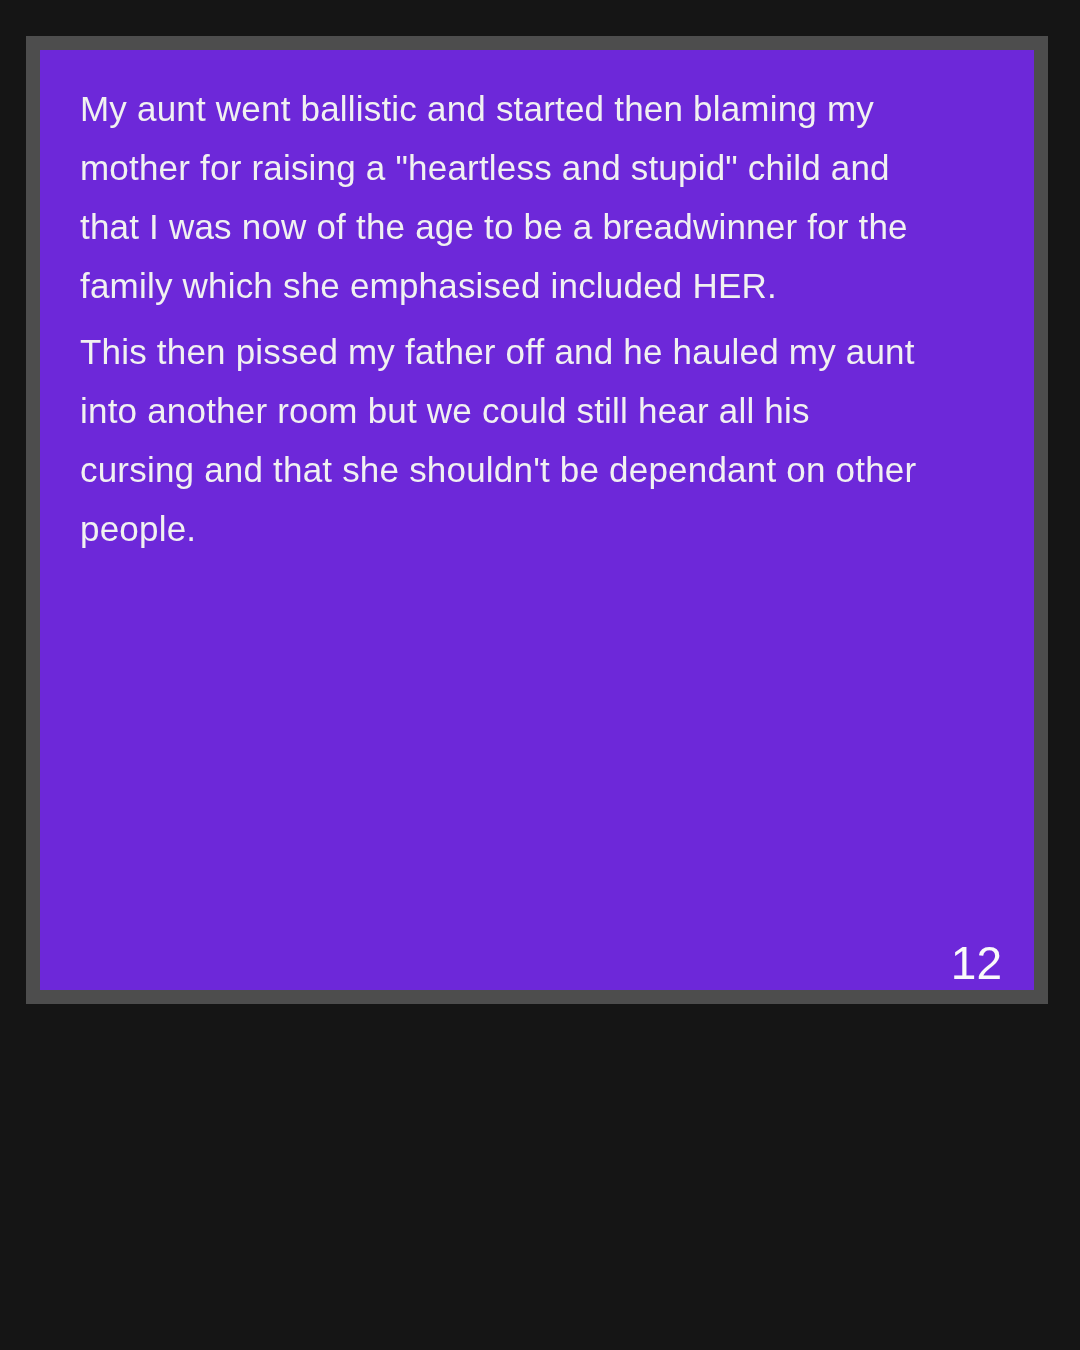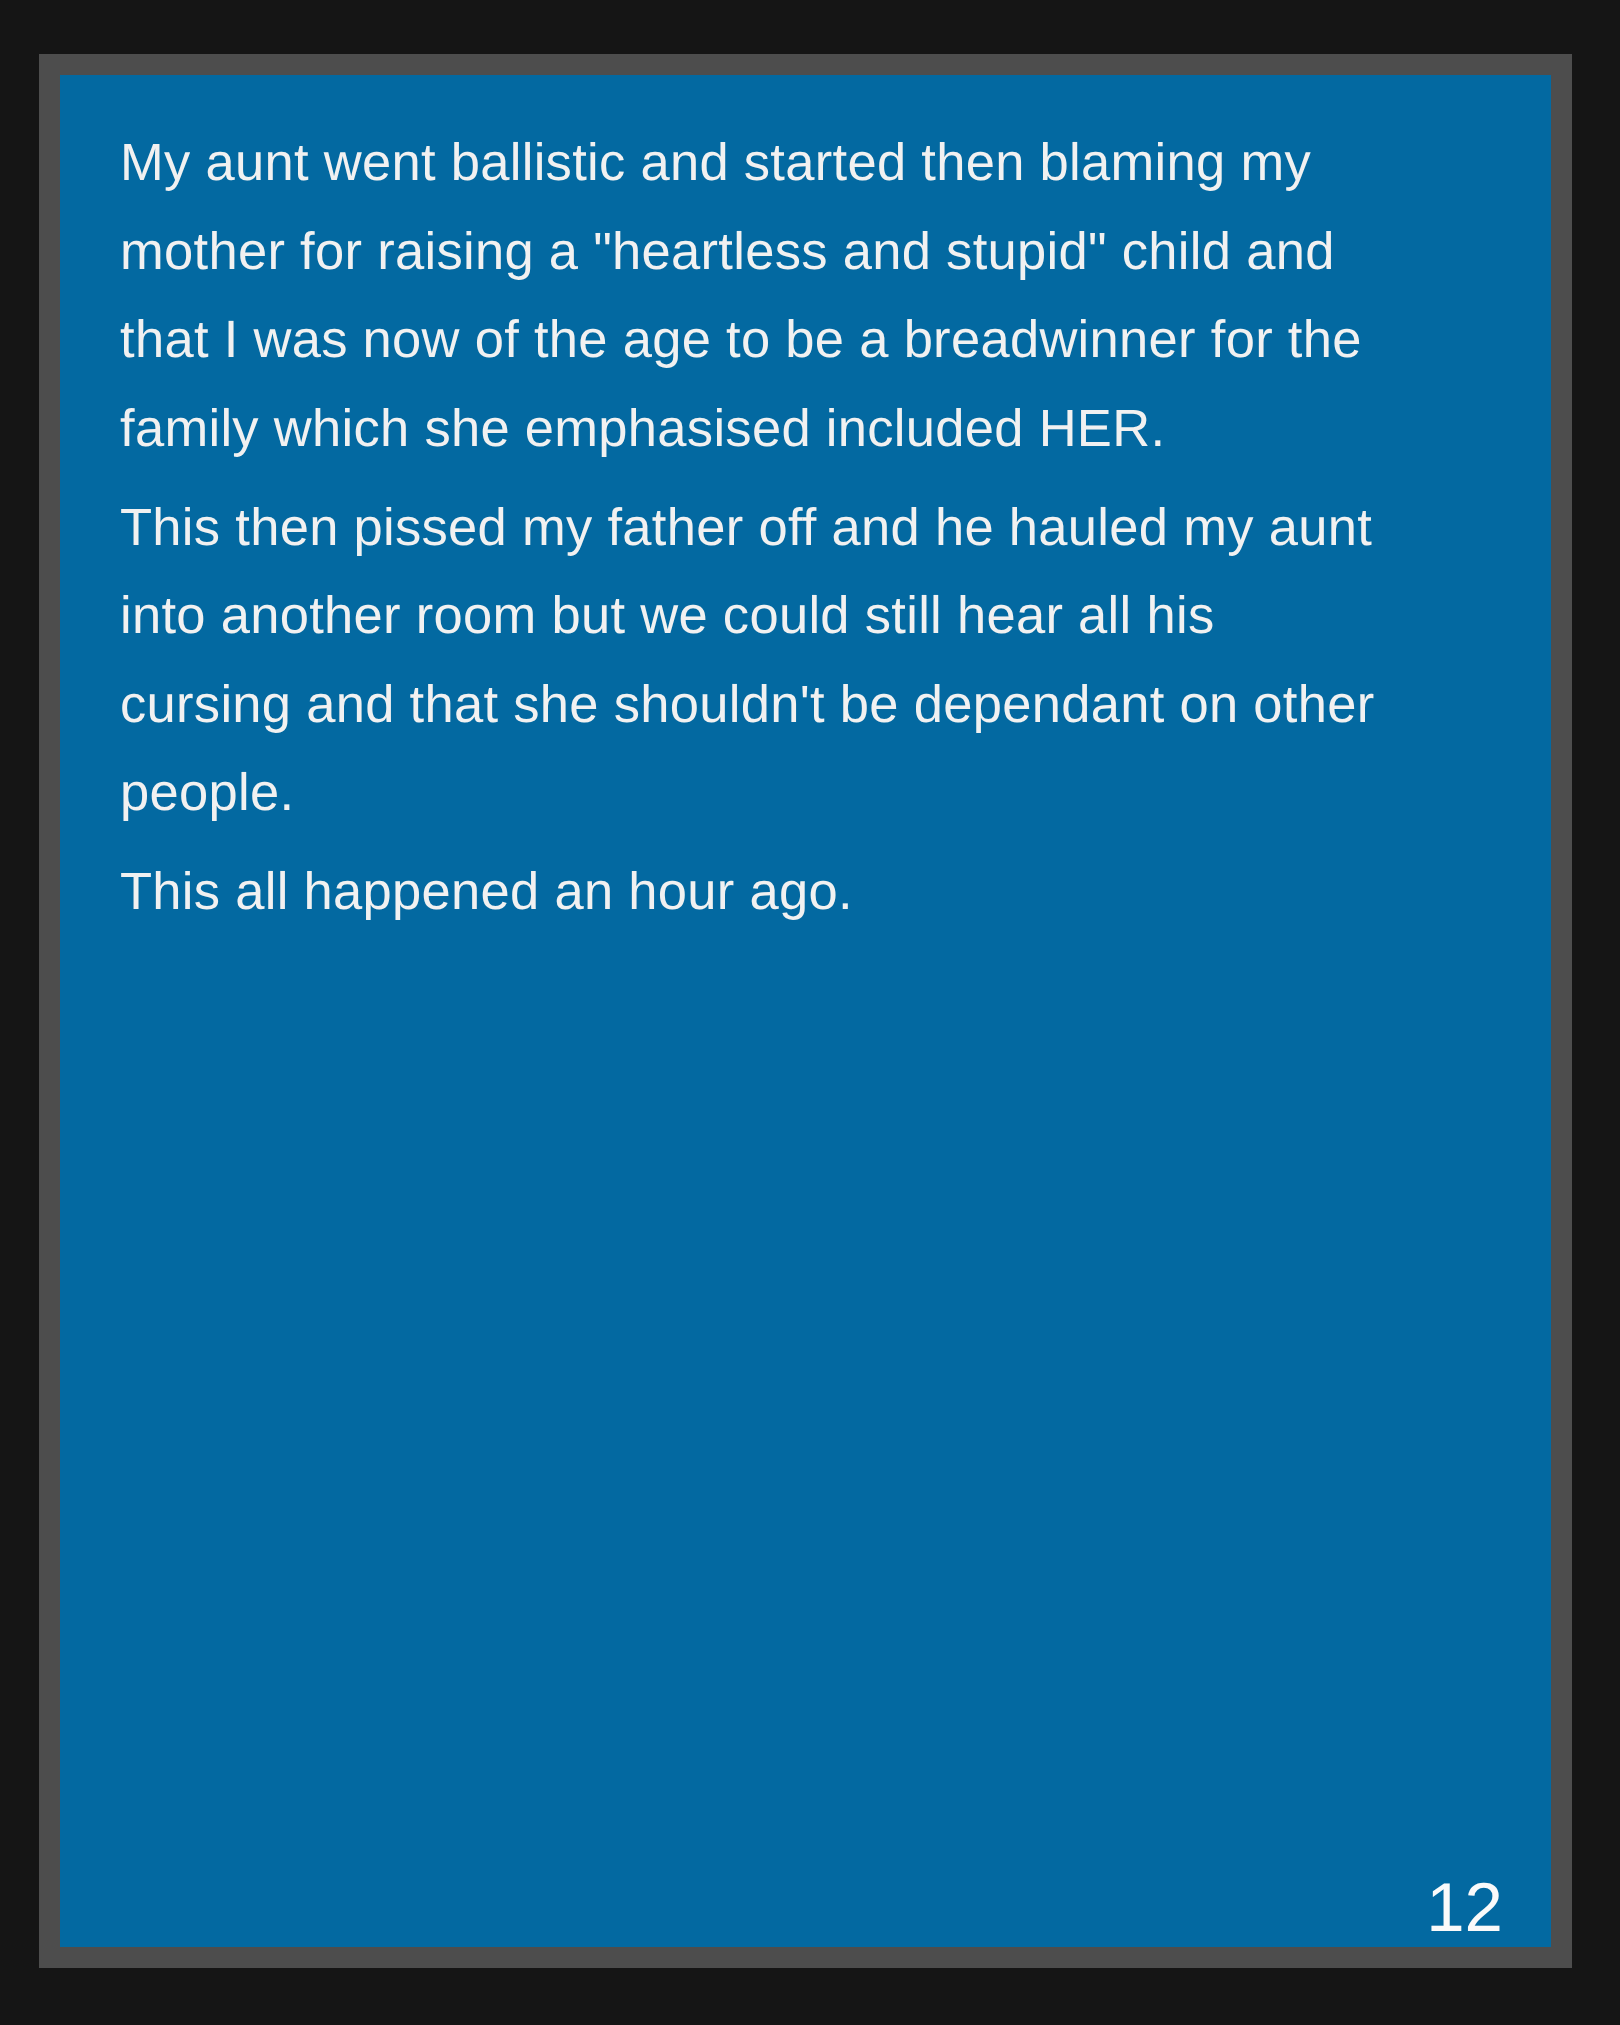--- a/index.html
+++ b/index.html
@@ -12,24 +12,24 @@
     background: #151515;
     position: relative;
     overflow: hidden;
     font-family: "Liberation Sans", "DejaVu Sans", sans-serif;
   }
   .story-card {
     position: absolute;
     left: 26px;
     top: 36px;
     width: 1022px;
-    height: 1276px;
+    height: 968px;
     box-sizing: border-box;
     border: 14px solid #4d4d4d;
-    background: #0369a1;
+    background: #6d28d9;
   }
   .story-content {
     box-sizing: border-box;
     width: 100%;
     height: 100%;
     padding: 29px 28px 0 40px;
     position: relative;
   }
   .story-paragraph {
     margin: 0 0 7px 0;
@@ -56,16 +56,15 @@
 <div class="story-card">
   <div class="story-content">
     <p class="story-paragraph">My aunt went ballistic and started then blaming my
 mother for raising a "heartless and stupid" child and
 that I was now of the age to be a breadwinner for the
 family which she emphasised included HER.</p>
     <p class="story-paragraph">This then pissed my father off and he hauled my aunt
 into another room but we could still hear all his
 cursing and that she shouldn't be dependant on other
 people.</p>
-    <p class="story-paragraph">This all happened an hour ago.</p>
     <div class="page-number">12</div>
   </div>
 </div>
 
 </body></html>

